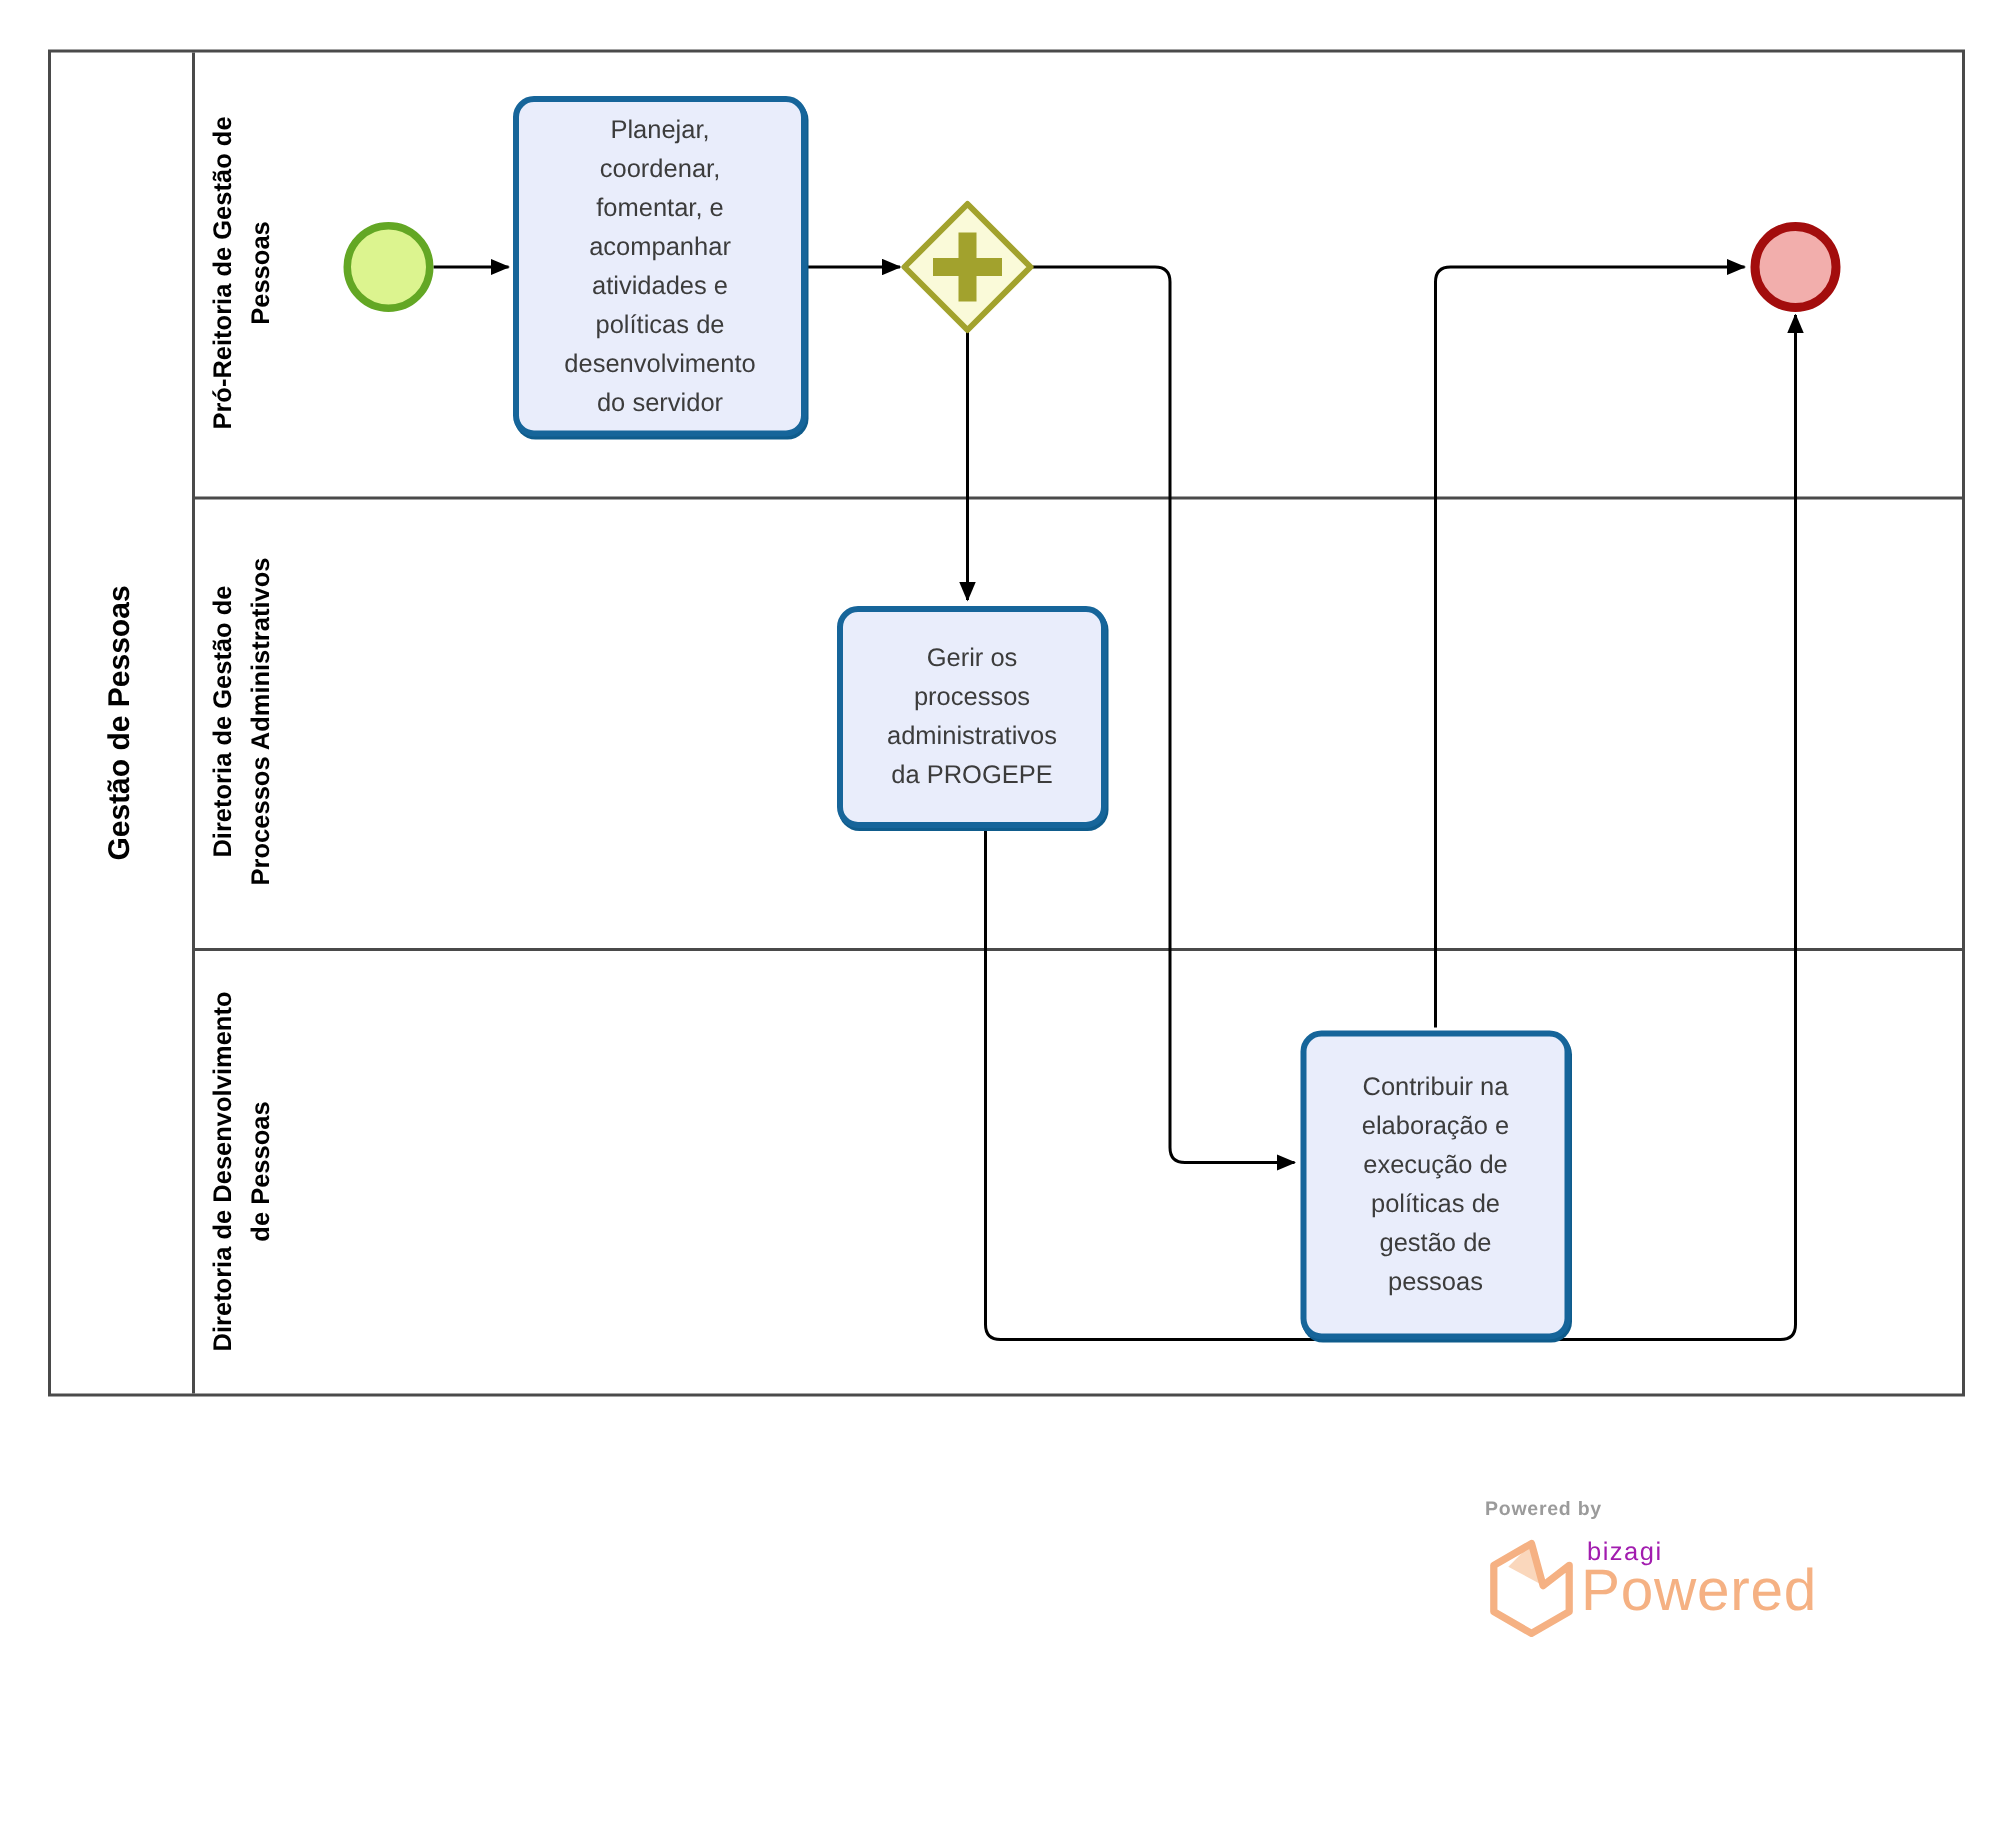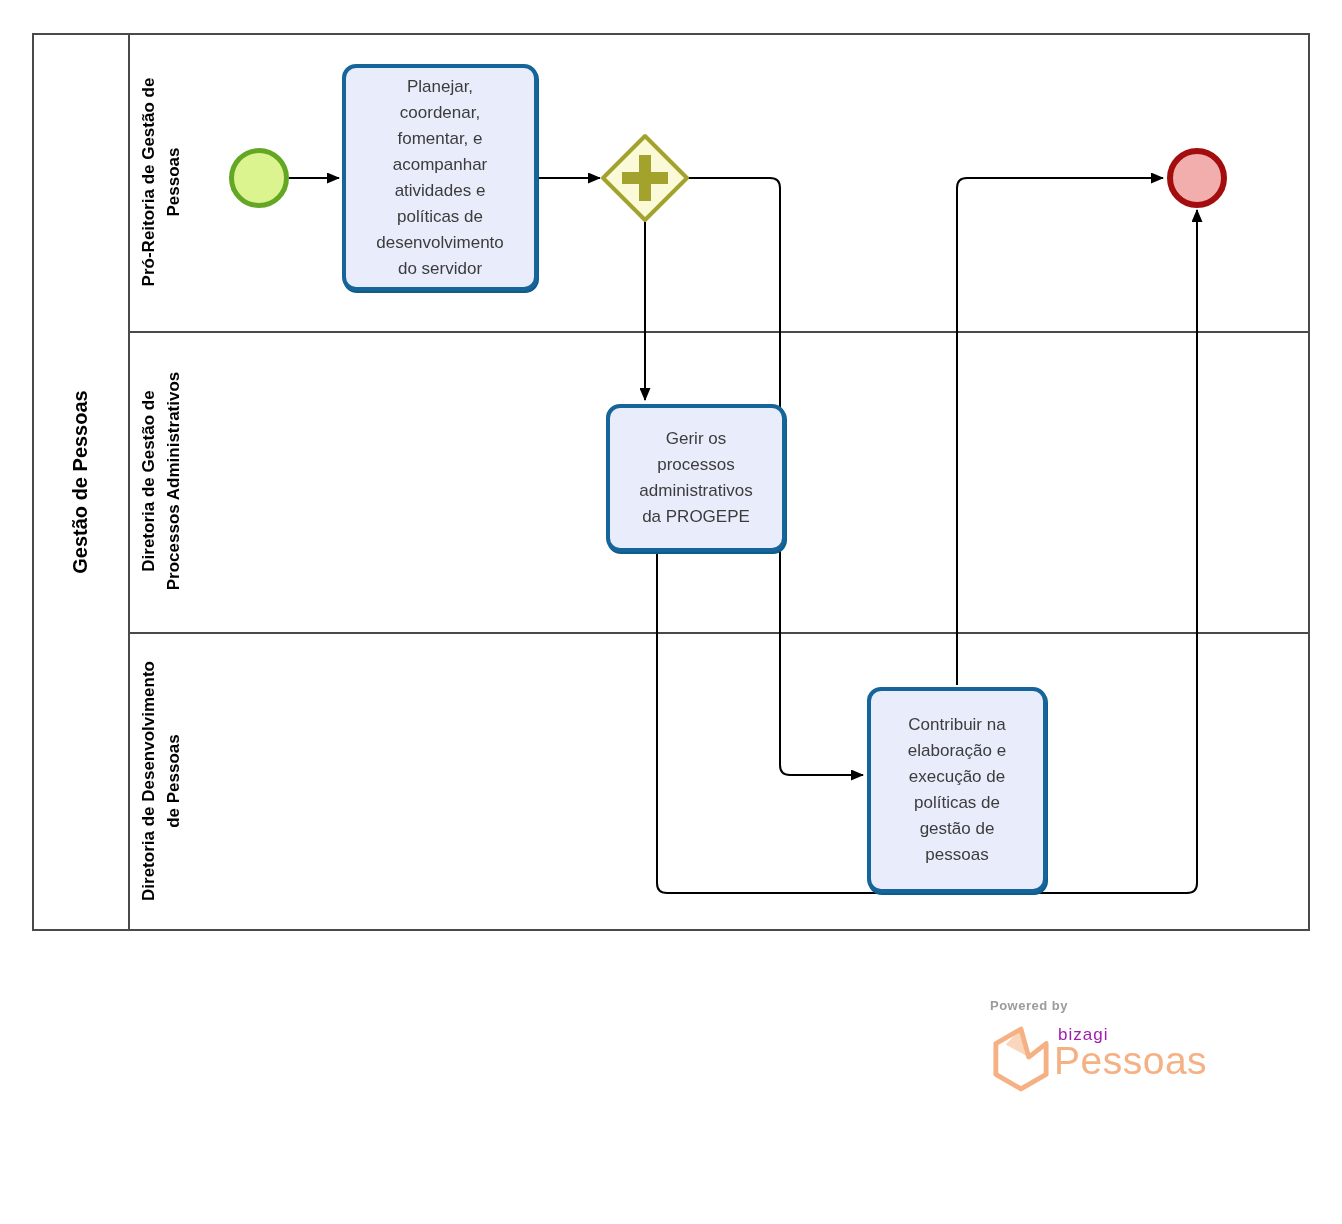--- a/index.html
+++ b/index.html
@@ -34,21 +34,21 @@
   svg.flows .clickable{pointer-events:all;}
   
   .task{
     position:absolute;box-sizing:border-box;
     background:#e9edfb;border:4px solid #16659a;border-radius:14px;
     display:flex;align-items:center;justify-content:center;text-align:center;
     font-size:17px;line-height:26px;color:#3c3c3c;
     box-shadow:1px 2px 0 #0f5c8c;
   }
   .task1{left:342px;top:64px;width:196px;height:227px;padding:0 36px;}
-  .task2{left:558px;top:404px;width:180px;height:148px;padding:0 24px;margin-left:48px;}
+  .task2{left:558px;top:404px;width:180px;height:148px;padding:0 24px;}
   .task3{left:867px;top:687px;width:180px;height:206px;padding:0 24px;}
   .event{
     position:absolute;box-sizing:border-box;border-radius:50%;width:60px;height:60px;
   }
   .event.start{left:229px;top:148px;border:5px solid #63a724;background:#dcf48f;}
   .event.end{left:1167px;top:148px;border:6px solid #a30d0d;background:#f2aeac;}
   
   .branding{position:absolute;left:990px;top:998px;width:260px;}
   .powered-by{font-size:13px;font-weight:bold;color:#9b9b9b;letter-spacing:0.5px;}
   .brand-row{position:relative;margin-top:8px;height:80px;}
@@ -106,17 +106,17 @@
   </div>
 
   <div class="branding">
     <div class="powered-by">Powered by</div>
     <div class="brand-row">
       <svg class="brand-hex" width="58" height="72" viewBox="0 0 60 74">
         <path d="M30,6 L38,35 L14,22 Z" fill="#fad7bc" stroke="none"></path>
         <path d="M30,6 L4,21 L4,53 L30,68 L56,53 L56,21 L38,35 Z" fill="none" stroke="#f5b183" stroke-width="5" stroke-linejoin="round"></path>
       </svg>
       <div class="brand-name">bizagi</div>
-      <div class="brand-product">Pessoas</div>
+      <div class="brand-product">Powered</div>
     </div>
   </div>
 
 </div>
 
 </body></html>

